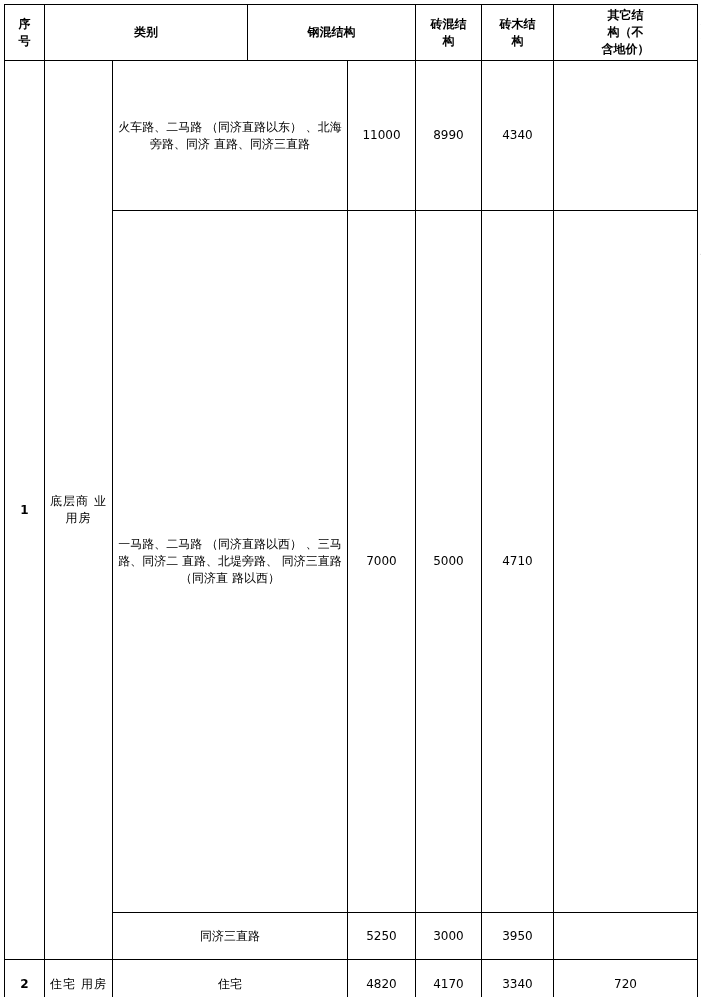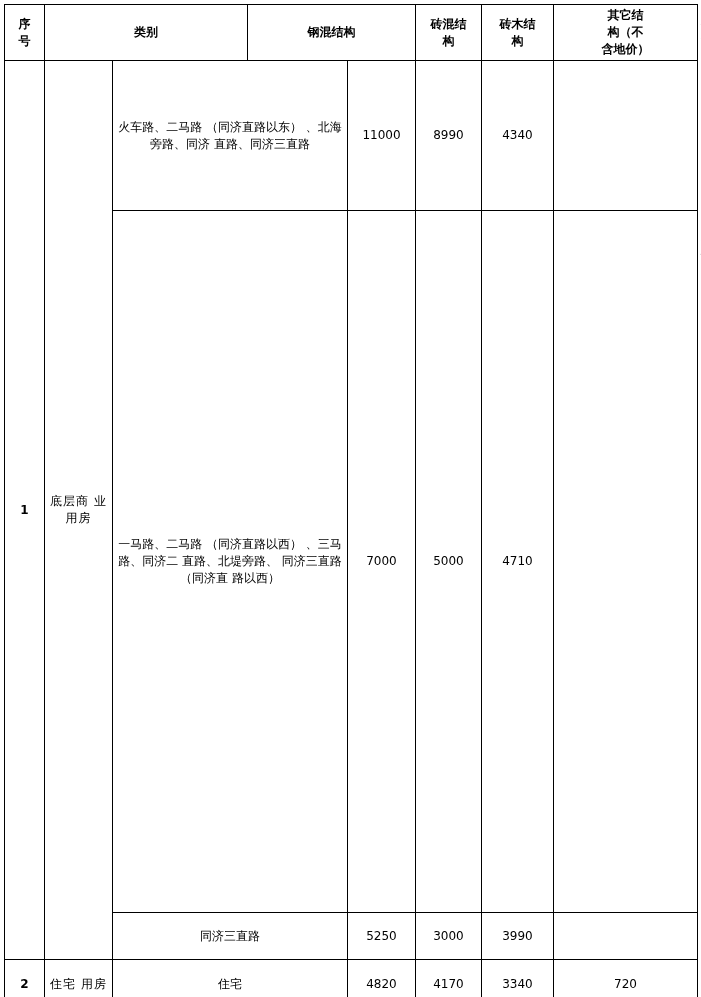--- a/index.html
+++ b/index.html
@@ -108,21 +108,21 @@
         <td class="num">7000</td>
         <td class="num">5000</td>
         <td class="num">4710</td>
         <td class="num"></td>
         <td class="note">用地性质为 住宅，由于 历史原因住 宅底层用做 商业经营， 该部分按照 商铺的货币 补偿标准进 行补偿</td>
       </tr>
       <tr>
         <td class="sub" colspan="2" style="height:42px">同济三直路</td>
         <td class="num">5250</td>
         <td class="num">3000</td>
-        <td class="num">3990</td>
+        <td class="num">3950</td>
         <td class="num"></td>
         <td class="note"></td>
       </tr>
 
       <tr>
         <td class="idx">2</td>
         <td class="cat">住宅 用房</td>
         <td class="sub" colspan="2" style="height:44px">住宅</td>
         <td class="num">4820</td>
         <td class="num">4170</td>

